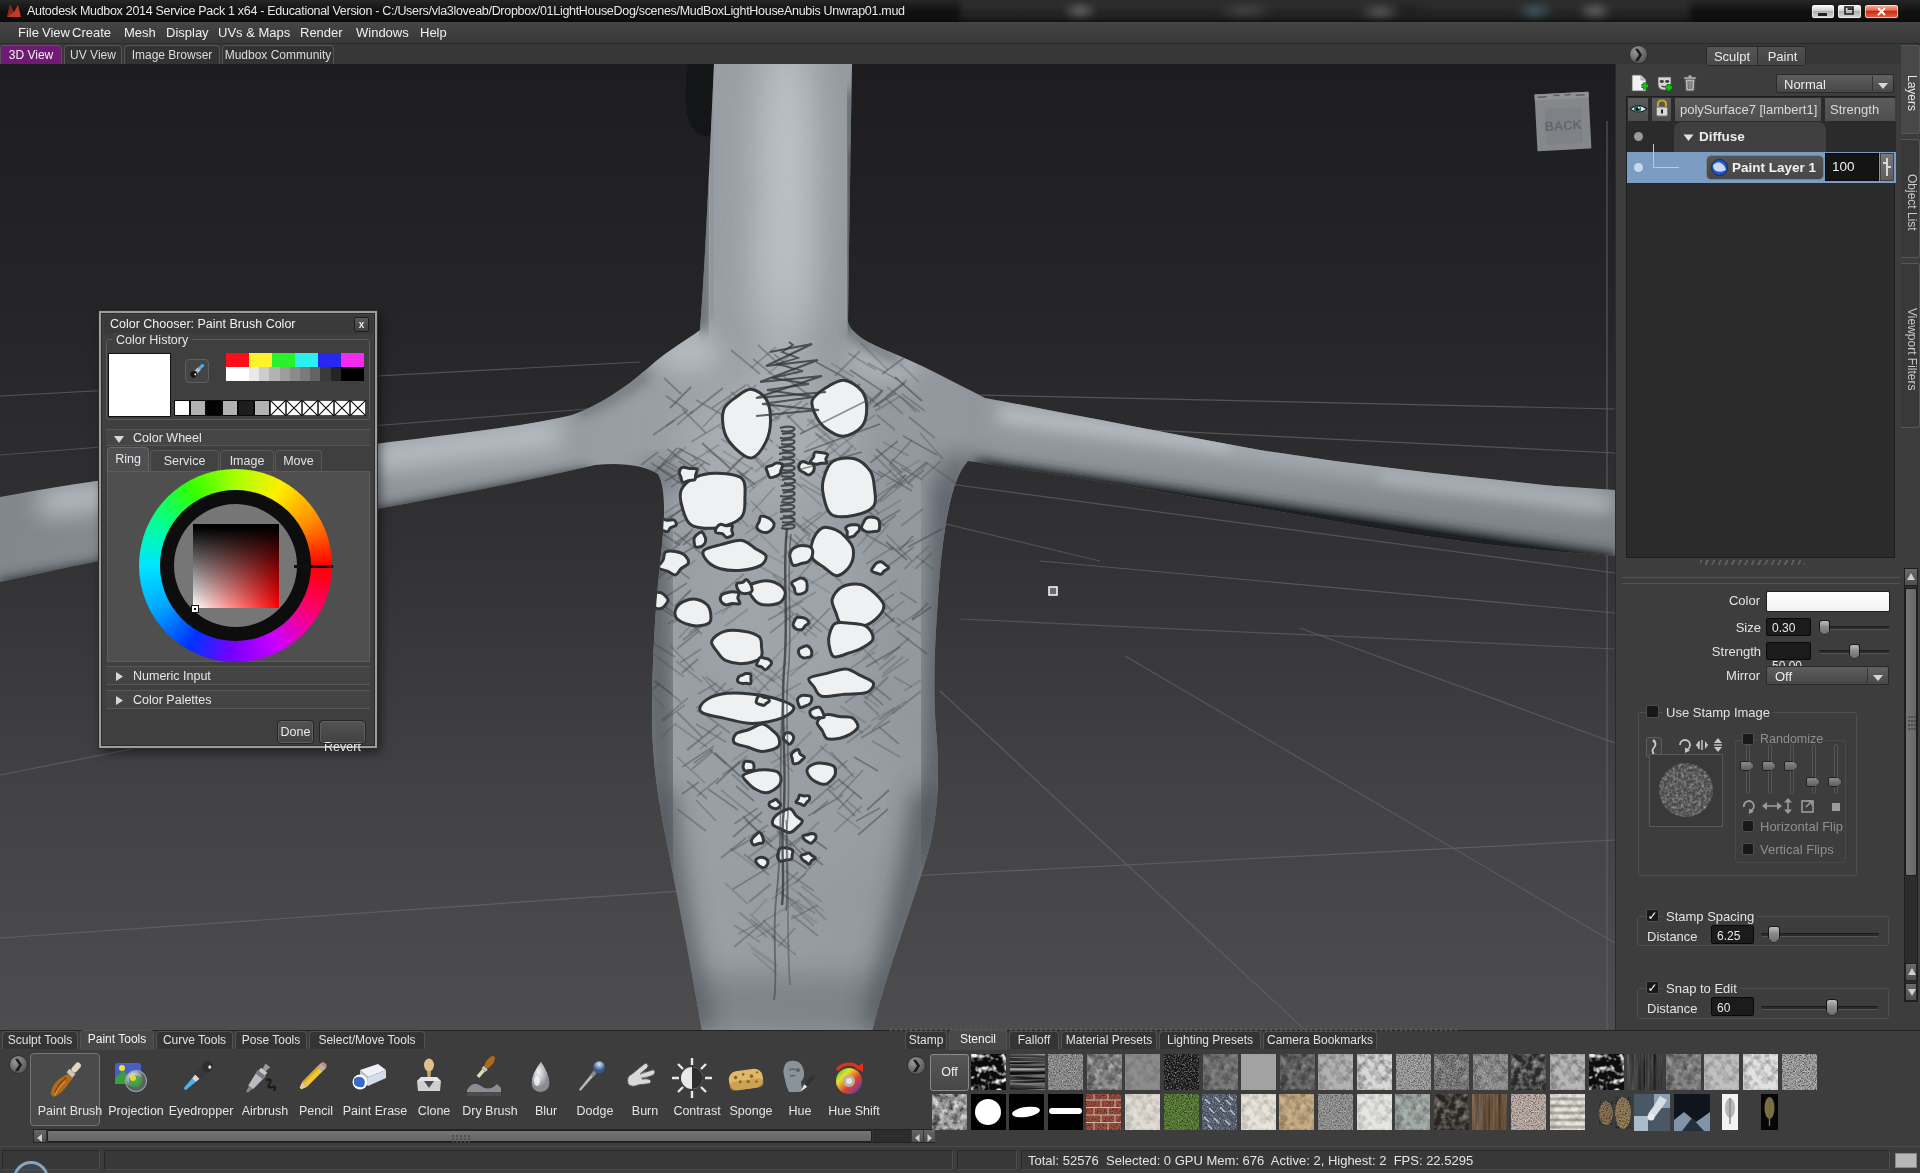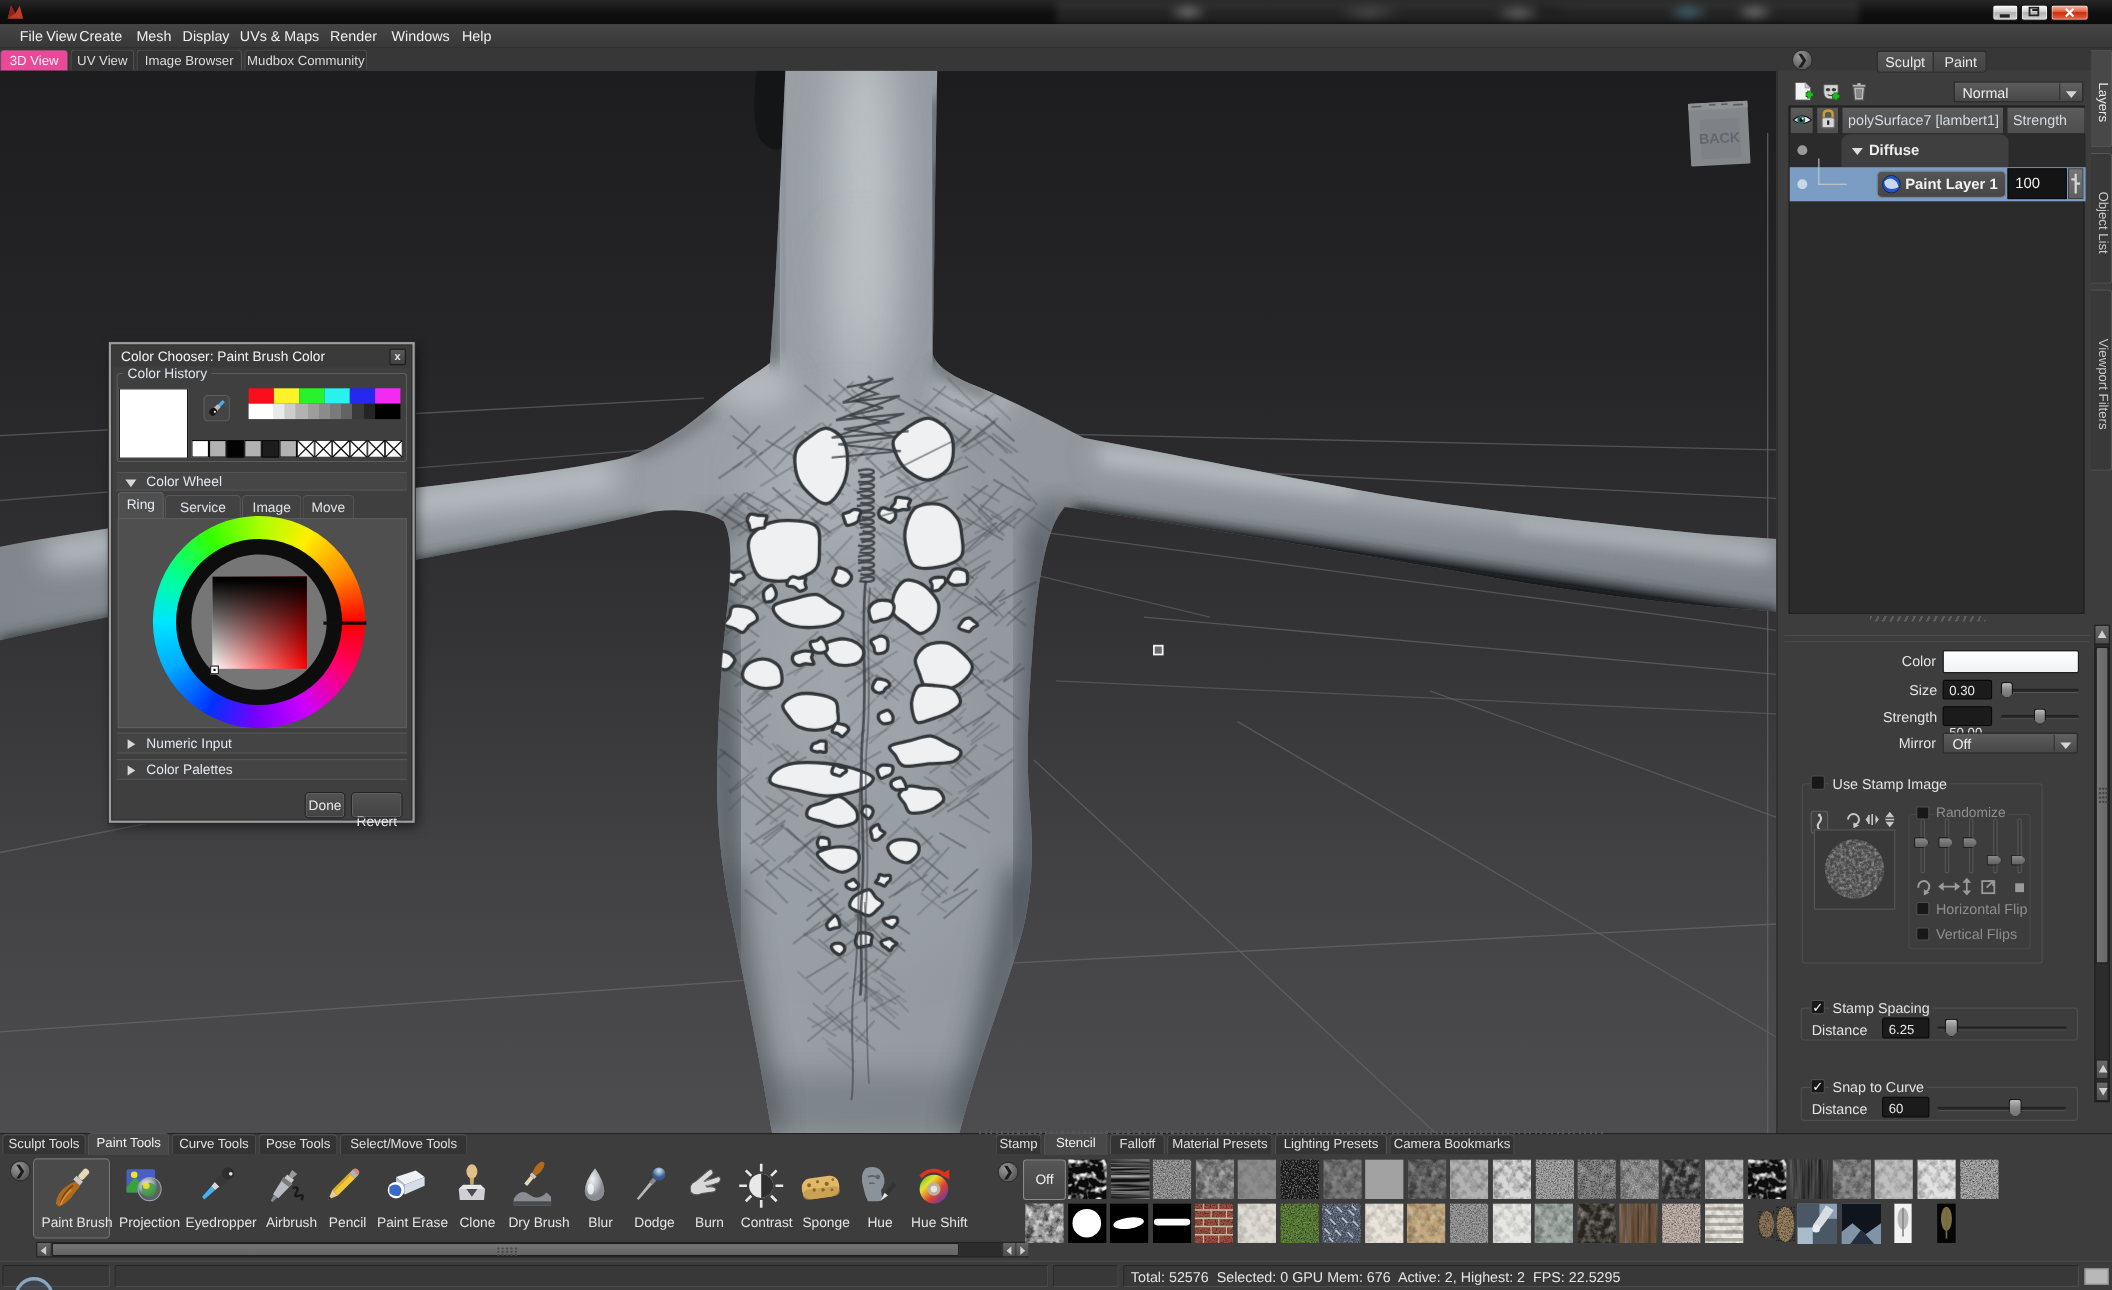--- a/index.html
+++ b/index.html
@@ -6,21 +6,21 @@
 .abs{position:absolute}
 #titlebar{left:0;top:0;width:1920px;height:22px;background:linear-gradient(#262626,#101010 55%,#0c0c0c);color:#e8e8e8;font-size:13px}
 #titlebar .t{position:absolute;left:27px;top:3.5px;white-space:nowrap;letter-spacing:-0.3px;font-size:12.5px}
 .winbtn{position:absolute;top:4px;height:15px;border-radius:3px;border:1px solid #1a1a1a;
  background:linear-gradient(#fdfdfd,#cfcfcf 45%,#b0b0b0 50%,#d6d6d6);box-shadow:inset 0 0 0 1px rgba(255,255,255,.6)}
 .winbtn.close{background:linear-gradient(#f5b8a2,#e46a4e 40%,#cf2c0f 50%,#e2674b)}
 #menubar{left:0;top:22px;width:1920px;height:22px;background:linear-gradient(#454545,#383838);border-bottom:1px solid #2c2c2c;color:#f0f0f0;font-size:13px}
 #menubar span{position:absolute;top:3px}
 #tabrow{left:0;top:44px;width:1920px;height:20px;background:#373737}
 .vtab{position:absolute;top:1px;height:19px;background:#333333;border:1px solid #555;border-bottom:none;border-radius:4px 4px 0 0;color:#dcdcdc;font-size:12px;text-align:center;line-height:18px}
-.vtab.act{background:#ec4899;color:#f0f0f0}
+.vtab.act{background:#701a75;color:#f0f0f0}
 #viewport{left:0;top:64px;width:1615px;height:966px;overflow:hidden}
 #rpanel{left:1615px;top:64px;width:289px;height:966px;background:#3d3d3d;border-left:1px solid #2a2a2a}
 #sidetabs{left:1901px;top:44px;width:19px;height:560px}
 .stab{position:absolute;left:0;width:19px;background:#393939;border:1px solid #565656;border-left:none;border-radius:0 3px 3px 0;color:#c9c9c9;font-size:12px;writing-mode:vertical-rl;text-align:center}
 .stab.act{background:#484848;color:#e8e8e8}
 .lbl{position:absolute;color:#e2e2e2;font-size:13px;white-space:nowrap}
 .lblr{position:absolute;color:#e2e2e2;font-size:13px;white-space:nowrap;text-align:right}
 .dis{color:#8f8f8f !important}
 .valbox{position:absolute;background:#1b1b1b;border:1px solid #090909;color:#e8e8e8;font-size:12px;padding-left:5px;border-radius:2px}
 .slider{position:absolute;height:4px;border-radius:2px;background:#2a2a2a;border-top:1px solid #1c1c1c;border-bottom:1px solid #565656}
@@ -39,20 +39,21 @@
 .sunk{position:absolute;top:3px;height:20px;background:#383838;border:1px solid #272727;border-bottom-color:#4c4c4c;border-right-color:#4c4c4c;border-radius:2px}
 .circbtn{position:absolute;width:19px;height:19px;border-radius:50%;background:radial-gradient(circle at 35% 30%,#9a9a9a,#5c5c5c 70%);border:1px solid #2e2e2e;color:#1c1c1c;text-align:center;line-height:17px;font-size:12px;font-weight:bold}
 .th{position:absolute;overflow:hidden}
 </style></head><body>
 
 <div id="titlebar" class="abs">
  <svg class="abs" style="left:6px;top:3px" width="16" height="16" viewBox="0 0 16 16">
   <path d="M1 14 L4 2 L8 9 L12 2 L15 14 Z" fill="#c03a28"></path>
       <path d="M1 14 L4 2 L8 9 Z" fill="#8f2318"></path>
  </svg>
+ <div class="t">Autodesk Mudbox 2014 Service Pack 1 x64 - Educational Version - C:/Users/vla3loveab/Dropbox/01LightHouseDog/scenes/MudBoxLightHouseAnubis Unwrap01.mud</div>
  <div class="abs" style="left:960px;top:1px;width:730px;height:20px;opacity:.75;filter:blur(3px);background:
   radial-gradient(18px 9px at 120px 10px,#8a8a8a,transparent),
   radial-gradient(30px 9px at 285px 10px,#5a5a5a,transparent),
   radial-gradient(22px 9px at 420px 11px,#777,transparent),
   radial-gradient(26px 9px at 445px 9px,#222,transparent),
   radial-gradient(20px 9px at 575px 10px,#4e7a8a,transparent),
   radial-gradient(18px 9px at 635px 10px,#888,transparent),
   linear-gradient(rgba(120,120,120,.25),rgba(120,120,120,.25))"></div>
  <div class="winbtn" style="left:1811px;width:24px"><svg width="22" height="13">
         <rect x="6" y="8" width="9" height="3" fill="#222"></rect>
@@ -967,21 +968,21 @@
 
 <div class="grp" style="left:1637px;top:916px;width:252px;height:30px"></div>
 <div class="cb" style="left:1646px;top:909px">✓</div>
 <div class="lbl" style="left:1663px;top:909px;background:#3d3d3d;padding:0 3px">Stamp Spacing</div>
 <div class="lbl" style="left:1647px;top:929px">Distance</div>
 <div class="valbox" style="left:1711px;top:925px;width:43px;height:19px;padding-top:3px">6.25</div>
 <div class="slider" style="left:1761px;top:933px;width:118px"></div>
 <div class="shandle" style="left:1768px;top:926px;width:12px;height:17px"></div>
 <div class="grp" style="left:1637px;top:988px;width:252px;height:31px"></div>
 <div class="cb" style="left:1646px;top:981px">✓</div>
-<div class="lbl" style="left:1663px;top:981px;background:#3d3d3d;padding:0 3px">Snap to Curve</div>
+<div class="lbl" style="left:1663px;top:981px;background:#3d3d3d;padding:0 3px">Snap to Edit</div>
 <div class="lbl" style="left:1647px;top:1001px">Distance</div>
 <div class="valbox" style="left:1711px;top:997px;width:43px;height:19px;padding-top:3px">60</div>
 <div class="slider" style="left:1761px;top:1006px;width:117px"></div>
 <div class="shandle" style="left:1826px;top:999px;width:12px;height:17px"></div>
 
 <div id="sidetabs" class="abs">
  <div class="stab act" style="top:1px;height:89px;padding-top:8px">Layers</div>
  <div class="stab" style="top:95px;height:119px;padding-top:8px">Object List</div>
  <div class="stab" style="top:219px;height:165px;padding-top:8px">Viewport Filters</div>
 </div>

